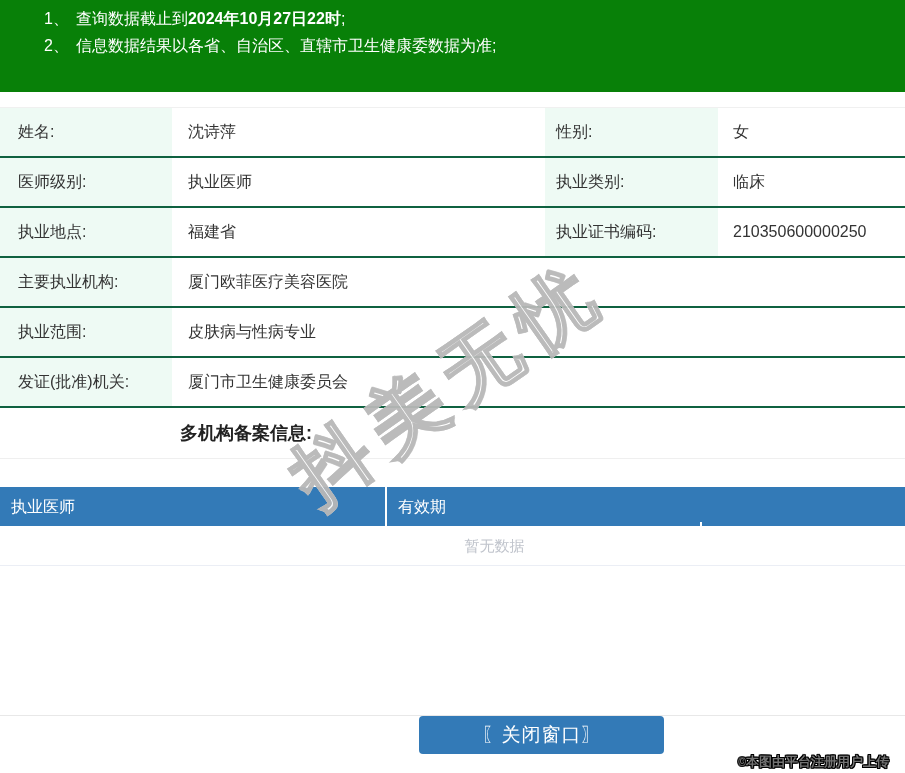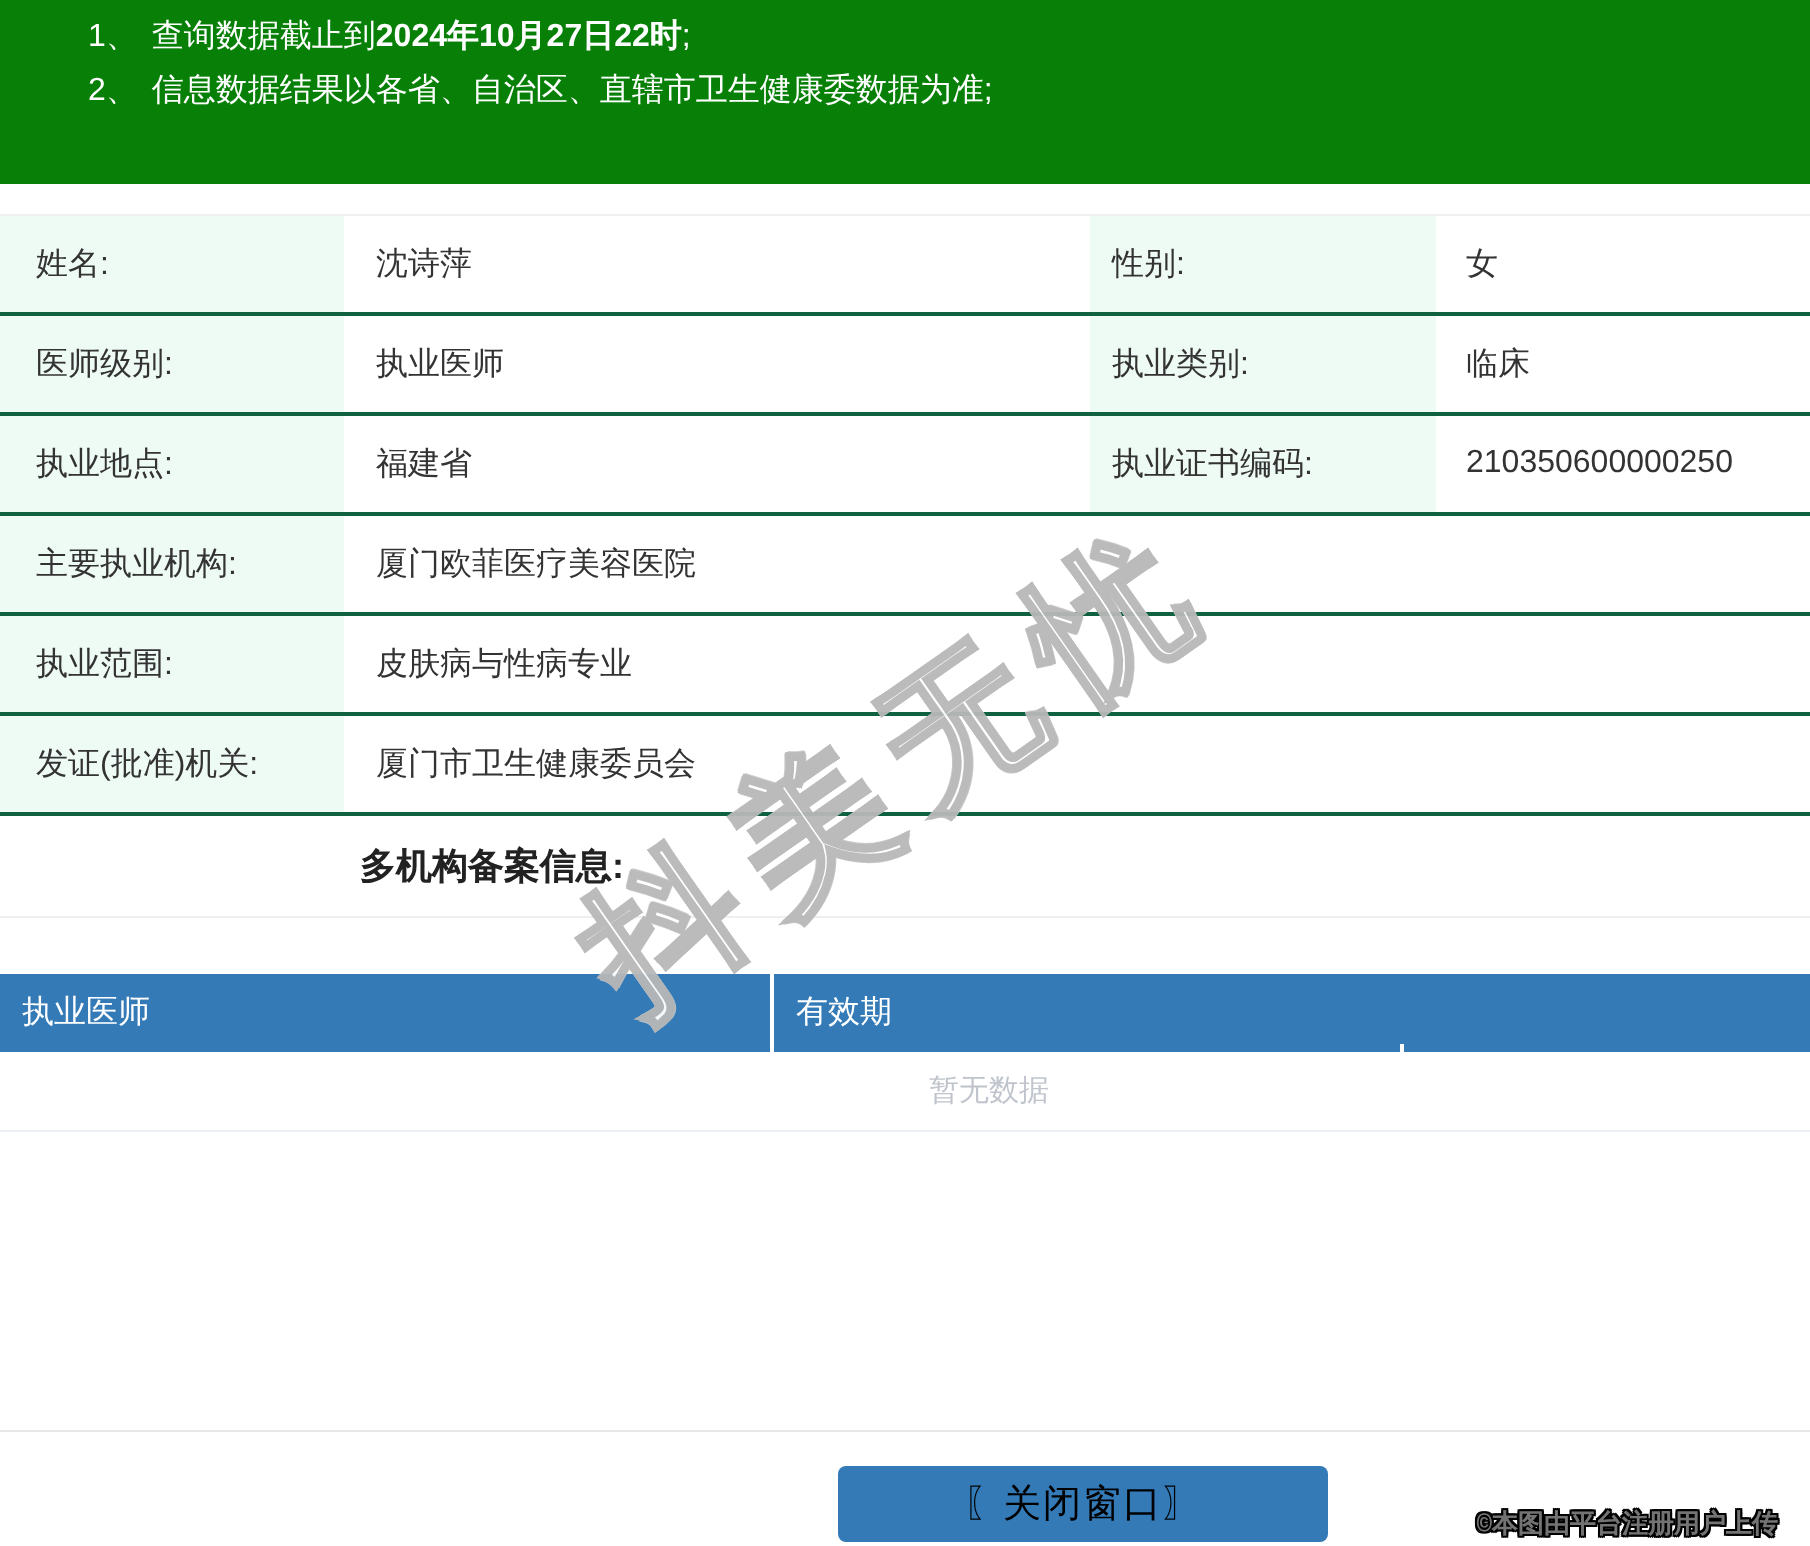--- a/index.html
+++ b/index.html
@@ -31,22 +31,22 @@
   .org-header .hcell { line-height:39px; font-size:16px; padding-left:11px; }
   .hc1 { width:385px; }
   .hc2 { width:315px; border-left:2px solid #fff; }
   .hc3 { flex:1; border-left:2px solid #fff;margin-top:35px; }
   .org-empty { height:40px; line-height:40px; text-align:center; padding-left:84px;
                color:#c0c4cc; font-size:15px; border-bottom:1px solid #ebeef5; }
   .big-spacer { height:149px; }
 
   
   .footer { border-top:1px solid #e8e8e8; }
-  .close-btn { display:block; margin:17px 0 0 419px; width:245px; height:38px;
-               background:#337ab7; border:none; border-radius:4px; color:#000000;
+  .close-btn { display:block; margin:0 0 0 419px; width:245px; height:38px;
+               background:#337ab7; border:none; border-radius:4px; color:#ffffff;
                font-size:19px; letter-spacing:1px; cursor:pointer;
                font-family:"Liberation Sans","DejaVu Sans",sans-serif; }
   .copyright { position:absolute; right:16px; bottom:2px; font-size:13px; font-weight:bold;
                color:#737373; white-space:nowrap;
                text-shadow:-1px -1px 0 #000, 1px -1px 0 #000, -1px 1px 0 #000, 1px 1px 0 #000,
                            0 -1px 0 #000, 0 1px 0 #000, -1px 0 0 #000, 1px 0 0 #000;font-family:Liberation Mono, monospace; }
 
   
   .watermark { position:absolute; left:450px; top:385px; z-index:10; pointer-events:none;
                transform:translate(-50%,-50%) rotate(-35deg); white-space:nowrap;

